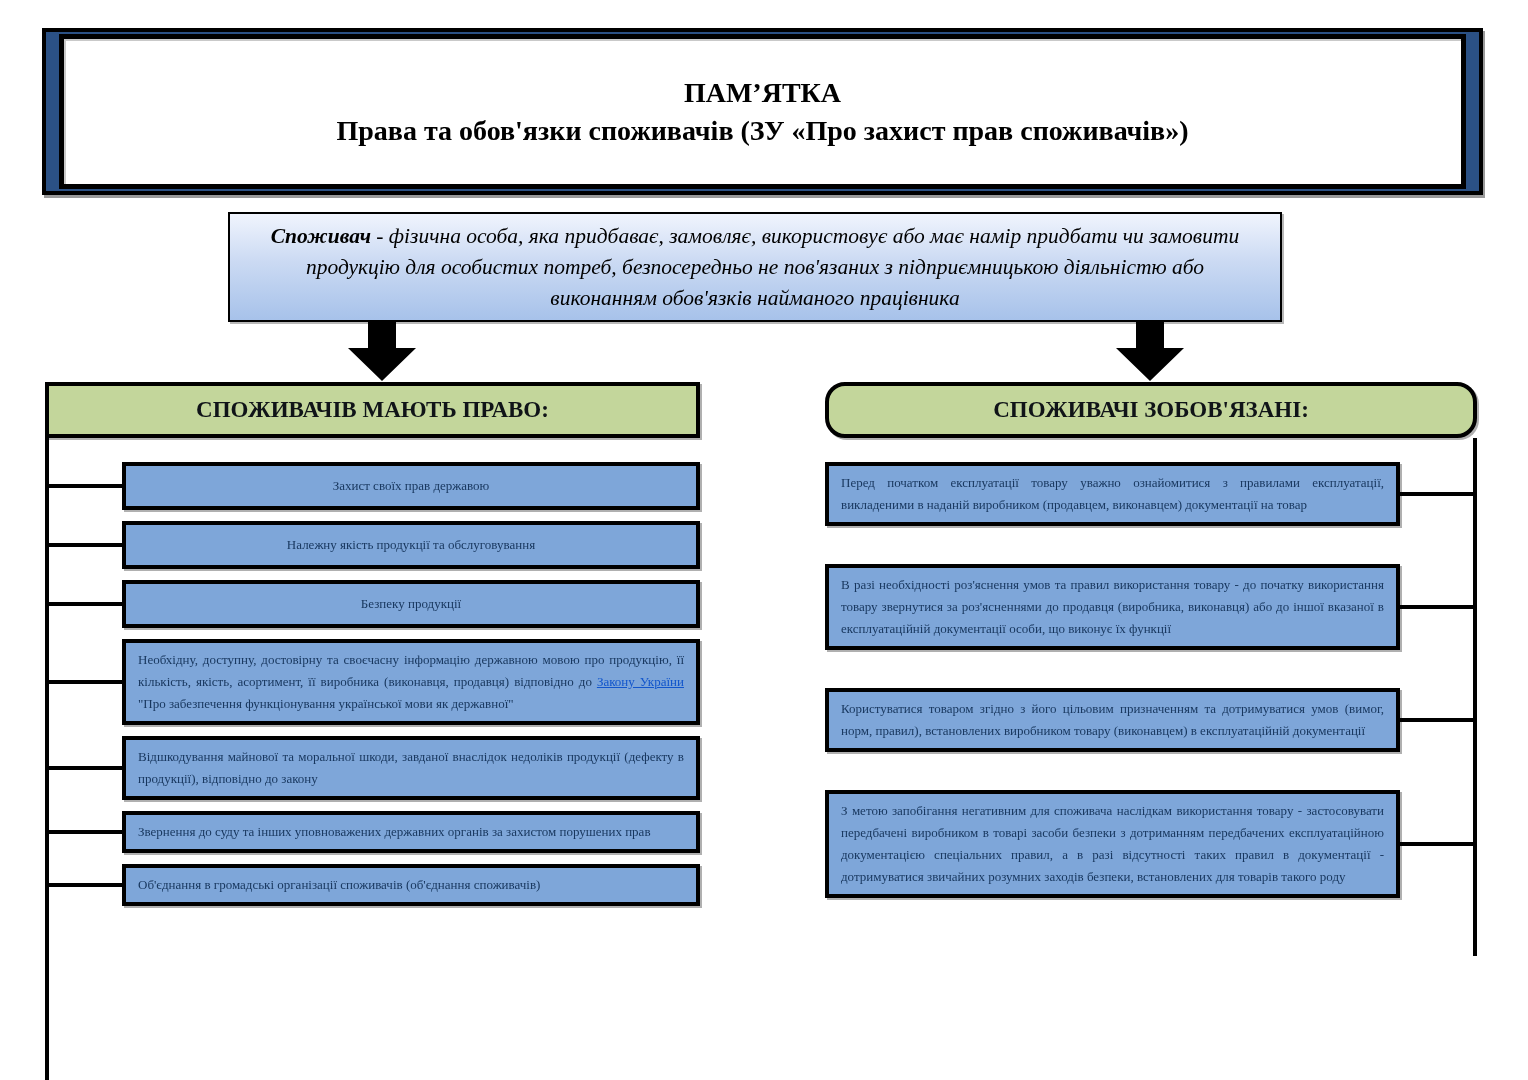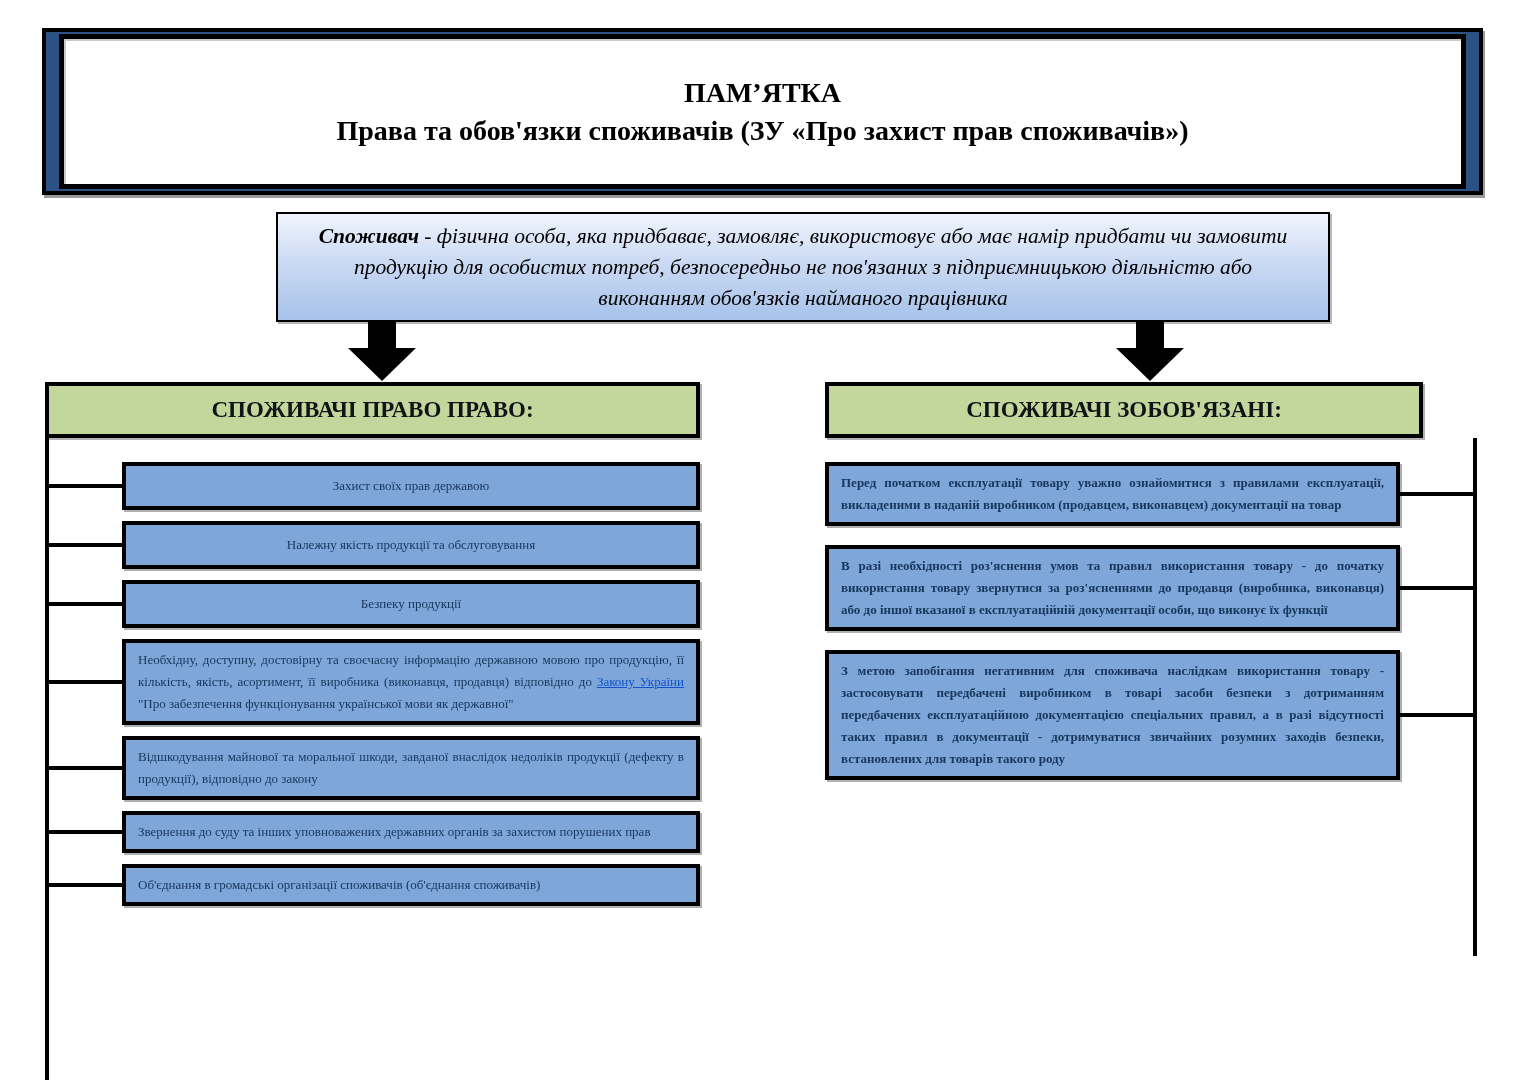--- a/index.html
+++ b/index.html
@@ -22,53 +22,53 @@
   .title-line{font-weight:bold;color:#000;}
   .t1,.t2{font-size:28px;line-height:39px;}
   .t3{font-size:28px;line-height:38px;}
 
   
   .def-box{
     position:absolute;left:228px;top:212px;width:1054px;height:110px;
     box-sizing:border-box;border:2px solid #000;
     background:linear-gradient(to bottom,#F0F4FD 0%,#CBDAF3 45%,#A7C2EA 100%);
     font-style:italic;font-size:21.5px;line-height:31px;text-align:center;
-    padding:7px 26px;color:#000;box-shadow:2px 2px 0 #b8b8b8;margin-left:48px;
+    padding:7px 26px;color:#000;box-shadow:2px 2px 0 #b8b8b8;
   }
   .def-term{font-weight:bold;}
 
   
   .arrow{position:absolute;width:68px;height:59px;}
   #arrow-left{left:348px;top:322px;}
   #arrow-right{left:1116px;top:322px;}
 
   
   .col-header{
     position:absolute;box-sizing:border-box;border:4px solid #000;background:#C3D69B;
     display:flex;align-items:center;justify-content:center;
     font-weight:bold;font-size:23px;color:#101418;height:56px;
     box-shadow:2px 2px 0 #b0b0b0;
   }
   #header-left{left:45px;top:382px;width:655px;}
-  #header-right{left:825px;top:382px;width:598px;}
+  #header-right{left:825px;top:382px;width:652px;border-radius:20px;}
 
   
   .items{position:absolute;}
   #items-left{left:122px;top:462px;width:578px;}
   #items-right{left:825px;top:462px;width:575px;}
 
   .item{
     position:relative;box-sizing:border-box;border:4px solid #000;background:#7EA6D9;
     color:#17365D;font-size:13px;line-height:22px;padding:6px 12px;
     box-shadow:2px 2px 0 #b0b0b0;
   }
   .item.center{text-align:center;padding-top:9px;padding-bottom:9px;}
   .item.justify{text-align:justify;}
   #items-left .item{margin-bottom:11px;}
-  #items-right .item{margin-bottom:19px;font-weight:bold;}
+  #items-right .item{margin-bottom:38px;}
   .item a{color:#1155CC;text-decoration:underline;cursor:pointer;}
 
   
   #items-left .item::before{
     content:"";position:absolute;left:-77px;top:50%;margin-top:-2px;
     width:77px;height:4px;background:#000;
   }
   #items-right .item::after{
     content:"";position:absolute;right:-77px;top:50%;margin-top:-2px;
     width:77px;height:4px;background:#000;
@@ -93,34 +93,35 @@
 
   <div class="def-box"><span class="def-term">Споживач</span><span> - фізична особа, яка придбаває, замовляє, використовує або має намір придбати чи замовити продукцію для особистих потреб, безпосередньо не пов'язаних з підприємницькою діяльністю або виконанням обов'язків найманого працівника</span></div>
 
   <svg class="arrow" id="arrow-left" viewBox="0 0 68 59">
     <polygon points="20,0 48,0 48,26 68,26 34,59 0,26 20,26" fill="#000"></polygon>
   </svg>
   <svg class="arrow" id="arrow-right" viewBox="0 0 68 59">
     <polygon points="20,0 48,0 48,26 68,26 34,59 0,26 20,26" fill="#000"></polygon>
   </svg>
 
-  <div class="col-header" id="header-left">СПОЖИВАЧІ ПРАВО ПРАВО:</div>
+  <div class="col-header" id="header-left">СПОЖИВАЧІВ МАЮТЬ ПРАВО:</div>
   <div class="col-header" id="header-right">СПОЖИВАЧІ ЗОБОВ'ЯЗАНІ:</div>
 
   <div class="vline" id="vline-left" style="top: 438px; height: 645px;"></div>
   <div class="vline" id="vline-right" style="top: 438px; height: 518px;"></div>
 
   <div class="items" id="items-left">
       <div class="item center">Захист своїх прав державою</div>
       <div class="item center">Належну якість продукції та обслуговування</div>
       <div class="item center">Безпеку продукції</div>
       <div class="item justify">Необхідну, доступну, достовірну та своєчасну інформацію державною мовою про продукцію, її кількість, якість, асортимент, її виробника (виконавця, продавця) відповідно до <a href="#">Закону України</a> "Про забезпечення функціонування української мови як державної"</div>
       <div class="item justify">Відшкодування майнової та моральної шкоди, завданої внаслідок недоліків продукції (дефекту в продукції), відповідно до закону</div>
       <div class="item justify">Звернення до суду та інших уповноважених державних органів за захистом порушених прав</div>
       <div class="item justify">Об'єднання в громадські організації споживачів (об'єднання споживачів)</div>
     </div>
   <div class="items" id="items-right">
       <div class="item justify">Перед початком експлуатації товару уважно ознайомитися з правилами експлуатації, викладеними в наданій виробником (продавцем, виконавцем) документації на товар</div>
       <div class="item justify">В разі необхідності роз'яснення умов та правил використання товару - до початку використання товару звернутися за роз'ясненнями до продавця (виробника, виконавця) або до іншої вказаної в експлуатаційній документації особи, що виконує їх функції</div>
+      <div class="item justify">Користуватися товаром згідно з його цільовим призначенням та дотримуватися умов (вимог, норм, правил), встановлених виробником товару (виконавцем) в експлуатаційній документації</div>
       <div class="item justify">З метою запобігання негативним для споживача наслідкам використання товару - застосовувати передбачені виробником в товарі засоби безпеки з дотриманням передбачених експлуатаційною документацією спеціальних правил, а в разі відсутності таких правил в документації - дотримуватися звичайних розумних заходів безпеки, встановлених для товарів такого роду</div>
     </div>
 
 </div>
 
 </body></html>

